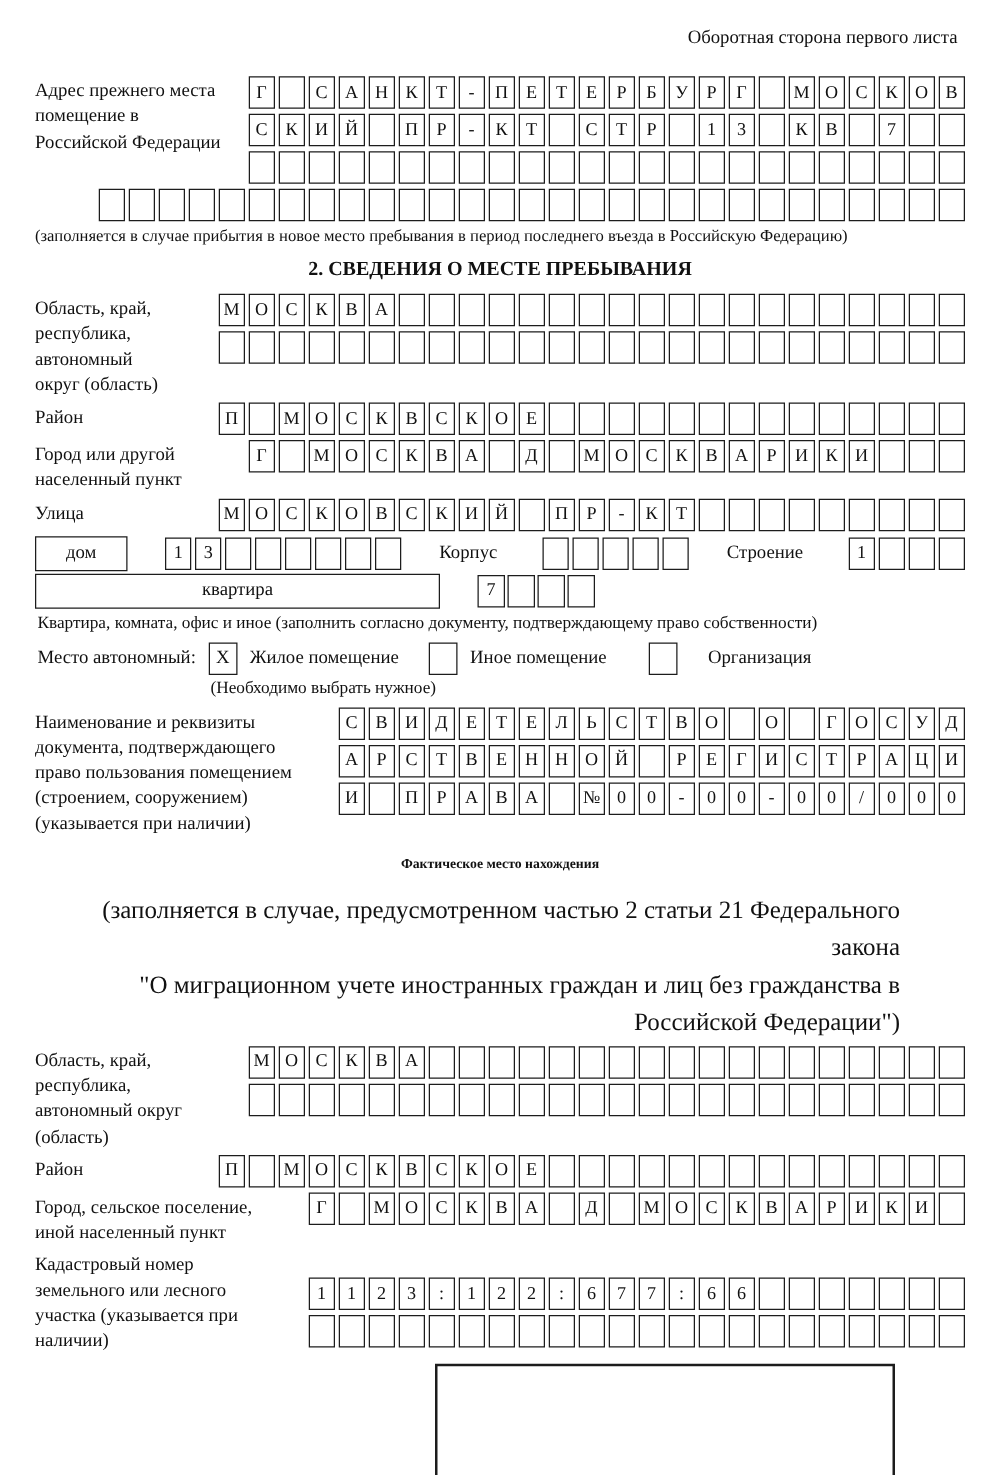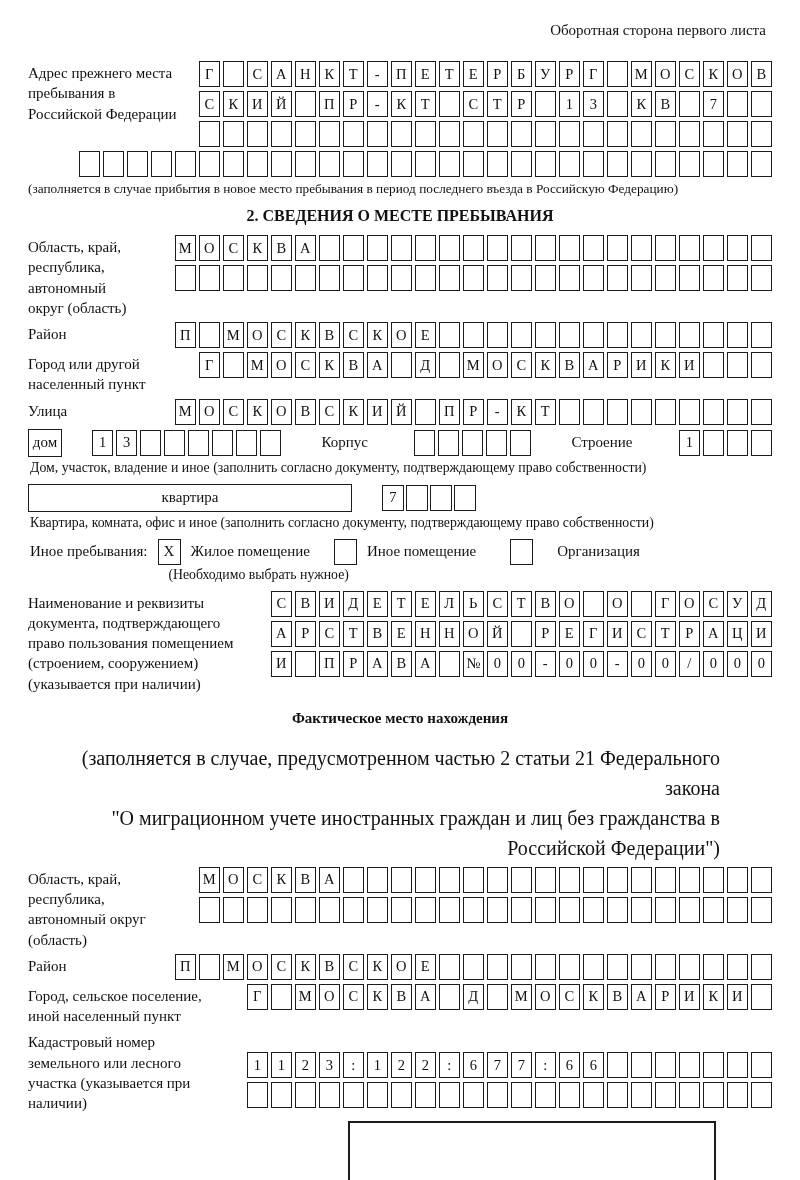--- a/index.html
+++ b/index.html
@@ -20,50 +20,50 @@
   .cell{
     box-sizing:border-box;width:21.5px;height:26px;
     border:1.6px solid #1c1c1c;
     display:inline-flex;align-items:center;justify-content:center;
     font-size:14.5px;background:#fff;flex:0 0 auto;
   }
   .fullgrid{margin:4px 0 2px 0;}
   .smallnote{font-size:13.3px;margin:4px 0 10px 0;}
   .leftnote{font-size:13.8px;margin:3px 0 8px 2px;}
   .sectitle{font-size:16px;font-weight:bold;text-align:center;margin:8px 0 10px 0;}
-  .subtitle{font-size:15px;font-weight:bold;text-align:center;margin:16px 0 8px 0;}
+  .subtitle{font-size:11px;font-weight:bold;text-align:center;margin:16px 0 8px 0;}
   .centernote{font-size:20px;text-align:right;margin:16px auto 4px auto;max-width:640px;line-height:1.5;}
   .boxlabel{
     box-sizing:border-box;border:1.6px solid #1c1c1c;height:28px;
     display:inline-flex;align-items:center;justify-content:center;font-size:15px;
   }
   .inlinerow{display:flex;align-items:center;margin-bottom:2px;gap:24px;}
   .inlinerow .grid{margin-left:6px;}
-  .inlab{font-size:15px;margin:0 16px;}
+  .inlab{font-size:15px;margin:0 6px;}
   .chkrow{display:flex;align-items:center;gap:10px;margin:8px 0 2px 2px;font-size:15px;}
   .chk{
     box-sizing:border-box;width:23px;height:26px;border:1.6px solid #1c1c1c;
     display:inline-flex;align-items:center;justify-content:center;font-size:15px;
   }
   .chknote{font-size:13.8px;margin:2px 0 8px 0;text-align:center;width:62%;}
   .stamped{width:480px;margin-left:auto;margin-right:0;margin-top:8px;}
   .stampbox{
     box-sizing:border-box;border:2px solid #1c1c1c;width:368px;height:176px;
     margin:0 auto;
   }
 </style>
 </head>
 <body>
 
 <div>
 
   <div class="corner">Оборотная сторона первого листа</div>
 
   <div class="field">
-    <div class="label" style="width:150px;">Адрес прежнего места пребывания в Российской Федерации</div>
+    <div class="label" style="width:150px;">Адрес прежнего места помещение в Российской Федерации</div>
     <div class="grids">
       <div class="grid">
           <span class="cell">Г</span>
           <span class="cell"></span>
           <span class="cell">С</span>
           <span class="cell">А</span>
           <span class="cell">Н</span>
           <span class="cell">К</span>
           <span class="cell">Т</span>
           <span class="cell">-</span>
@@ -352,35 +352,34 @@
         <span class="cell"></span>
       </div>
     <span class="inlab">Строение</span>
     <div class="grid">
         <span class="cell">1</span>
         <span class="cell"></span>
         <span class="cell"></span>
         <span class="cell"></span>
       </div>
   </div>
-  <div class="leftnote">Дом, участок, владение и иное (заполнить согласно документу, подтверждающему право собственности)</div>
 
   <div class="inlinerow">
     <div class="boxlabel" style="width:324px;">квартира</div>
     <div class="grid">
         <span class="cell">7</span>
         <span class="cell"></span>
         <span class="cell"></span>
         <span class="cell"></span>
       </div>
   </div>
   <div class="leftnote">Квартира, комната, офис и иное (заполнить согласно документу, подтверждающему право собственности)</div>
 
   <div class="chkrow">
-    <span>Иное пребывания:</span>
+    <span>Место автономный:</span>
     <span class="chk">X</span>
     <span>Жилое помещение</span>
     <span class="chk" style="margin-left:14px;"></span>
     <span>Иное помещение</span>
     <span class="chk" style="margin-left:24px;"></span>
     <span style="margin-left:14px;">Организация</span>
   </div>
   <div class="chknote">(Необходимо выбрать нужное)</div>
 
   <div class="field">

